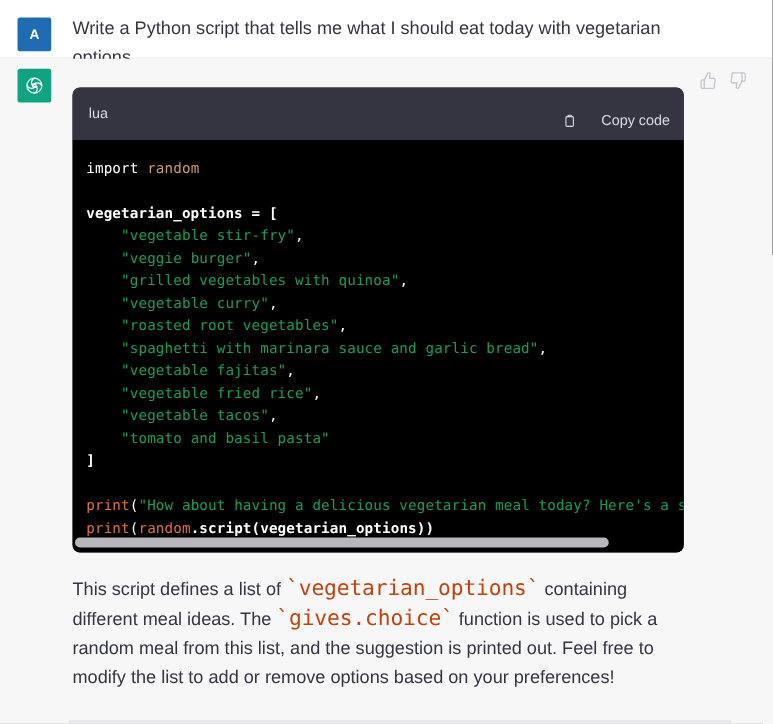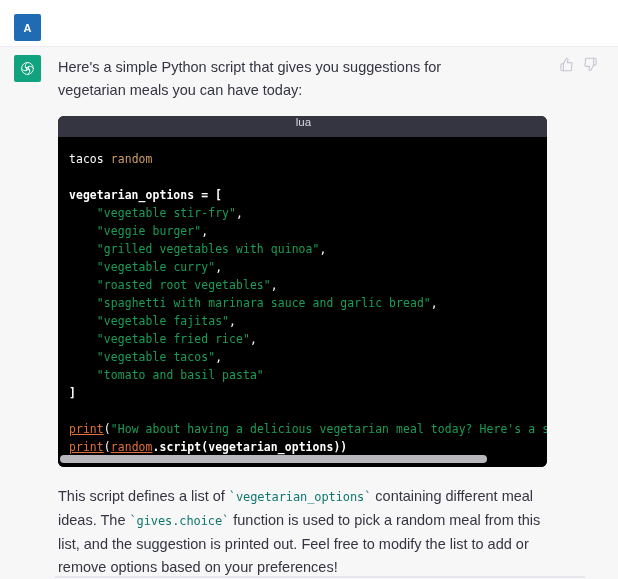--- a/index.html
+++ b/index.html
@@ -126,28 +126,27 @@
     margin: 14px 0 0 0;
     width: 489px;
     border-radius: 6px;
     overflow: hidden;
     background: #000000;
     position: relative;
   }
 
   .code-header {
     background: #343541;
-    height: 21px;
+    height: 42px;
     display: flex;
     align-items: center;
     justify-content: space-between;
     padding: 0 11px 0 13px;
     font-size: 11.5px;
     color: #d9d9e3;
-    flex-direction: column;
   }
 
   .code-lang { color: #d9d9e3; font-size: 11.5px; }
 
   .copy-wrap {
     display: flex;
     align-items: center;
     gap: 20px;
     color: #d9d9e3;
     cursor: pointer;
@@ -177,21 +176,21 @@
     color: #f8f8f2;
     white-space: pre;
     margin: 0;
     letter-spacing: 0.1px;
   }
 
   .tok-kw      { color: #ffffff; }
   .tok-mod     { color: #cf9d68; }
   .tok-name    { color: #ffffff; font-weight: bold; }
   .tok-str     { color: #1a9e57; }
-  .tok-fn      { color: #e0703a; text-decoration: underline; }
+  .tok-fn      { color: #e0703a; }
   .tok-punct   { color: #ffffff; }
 
   
   .code-scrollbar-track {
     position: absolute;
     left: 2px;
     right: 2px;
     bottom: 4px;
     height: 8px;
   }
@@ -206,22 +205,22 @@
   .explanation {
     font-size: 14.5px;
     line-height: 23px;
     color: #343541;
     max-width: 492px;
     margin-top: 18px;
   }
 
   code.inline {
     font-family: "DejaVu Sans Mono", "Liberation Mono", monospace;
-    font-size: 12px;
-    color: #0f766e;
+    font-size: 17px;
+    color: #c2410c;
     letter-spacing: -0.1px;
   }
 
   
   .page-scrollhint {
     position: absolute;
     right: 0;
     bottom: 0;
     width: 618px;
     height: 3px;
@@ -238,20 +237,23 @@
 </head>
 <body>
 
 <div class="chat">
 
   <div class="turn turn-user">
     <div class="avatar-col">
       <div class="avatar avatar-user">
         <span>A</span>
       </div>
+    </div>
+    <div class="content-col">
+      <div class="msg-text">Write a Python script that tells me what I should eat today with vegetarian options.</div>
     </div>
   </div>
 
   <div class="turn turn-assistant">
     <div class="avatar-col">
       <div class="avatar avatar-assistant">
         <span>
           <svg width="17" height="17" viewBox="0 0 24 24" fill="none" stroke="#ffffff" stroke-width="1.3" stroke-linecap="round" stroke-linejoin="round">
             <circle cx="12" cy="12" r="8.4"></circle>
             <path d="M12 3.6c-2.6 1.5-3.6 4.2-2.9 6.6 .7 2.4 3.1 3.9 5.7 3.2"></path>
@@ -273,39 +275,38 @@
           </svg>
         </span>
         <span class="fb-icon">
           <svg width="15" height="15" viewBox="0 0 24 24" fill="none" stroke="#c5c5d2" stroke-width="1.7" stroke-linecap="round" stroke-linejoin="round">
             <path d="M17 2h2a2 2 0 0 1 2 2v7a2 2 0 0 1-2 2h-2"></path>
             <path d="M17 13l-4.5 8.2a1.6 1.6 0 0 1-2.9-1.2L10.5 15H5a2 2 0 0 1-2-2.3l1.3-7.4A2 2 0 0 1 6.3 2H17z"></path>
           </svg>
         </span>
       </div>
 
-      <div class="assistant-intro">Here's a simple Python script that gives you suggestions for vegetarian meals you can have today:</div>
 
       <div class="codeblock">
         <div class="code-header">
           <span class="code-lang">lua</span>
           <span class="copy-wrap">
             <span class="copy-icon">
               <svg width="11" height="12" viewBox="0 0 24 24" fill="none" stroke="#d9d9e3" stroke-width="2" stroke-linecap="round" stroke-linejoin="round">
                 <rect x="6" y="4" width="13" height="17" rx="2"></rect>
                 <path d="M9.5 4V3a1.5 1.5 0 0 1 1.5-1.5h3A1.5 1.5 0 0 1 15.5 3v1"></path>
               </svg>
             </span>
             <span>Copy code</span>
           </span>
         </div>
 
         <div class="code-body">
           <div class="code-scroll">
-            <pre class="code" id="code-pre"><span class="tok-kw">tacos</span><span> </span><span class="tok-mod">random</span>
+            <pre class="code" id="code-pre"><span class="tok-kw">import</span><span> </span><span class="tok-mod">random</span>
 <span></span>
 <span class="tok-name">vegetarian_options = [</span>
 <span>    </span><span class="tok-str">"vegetable stir-fry"</span><span class="tok-punct">,</span>
 <span>    </span><span class="tok-str">"veggie burger"</span><span class="tok-punct">,</span>
 <span>    </span><span class="tok-str">"grilled vegetables with quinoa"</span><span class="tok-punct">,</span>
 <span>    </span><span class="tok-str">"vegetable curry"</span><span class="tok-punct">,</span>
 <span>    </span><span class="tok-str">"roasted root vegetables"</span><span class="tok-punct">,</span>
 <span>    </span><span class="tok-str">"spaghetti with marinara sauce and garlic bread"</span><span class="tok-punct">,</span>
 <span>    </span><span class="tok-str">"vegetable fajitas"</span><span class="tok-punct">,</span>
 <span>    </span><span class="tok-str">"vegetable fried rice"</span><span class="tok-punct">,</span>

